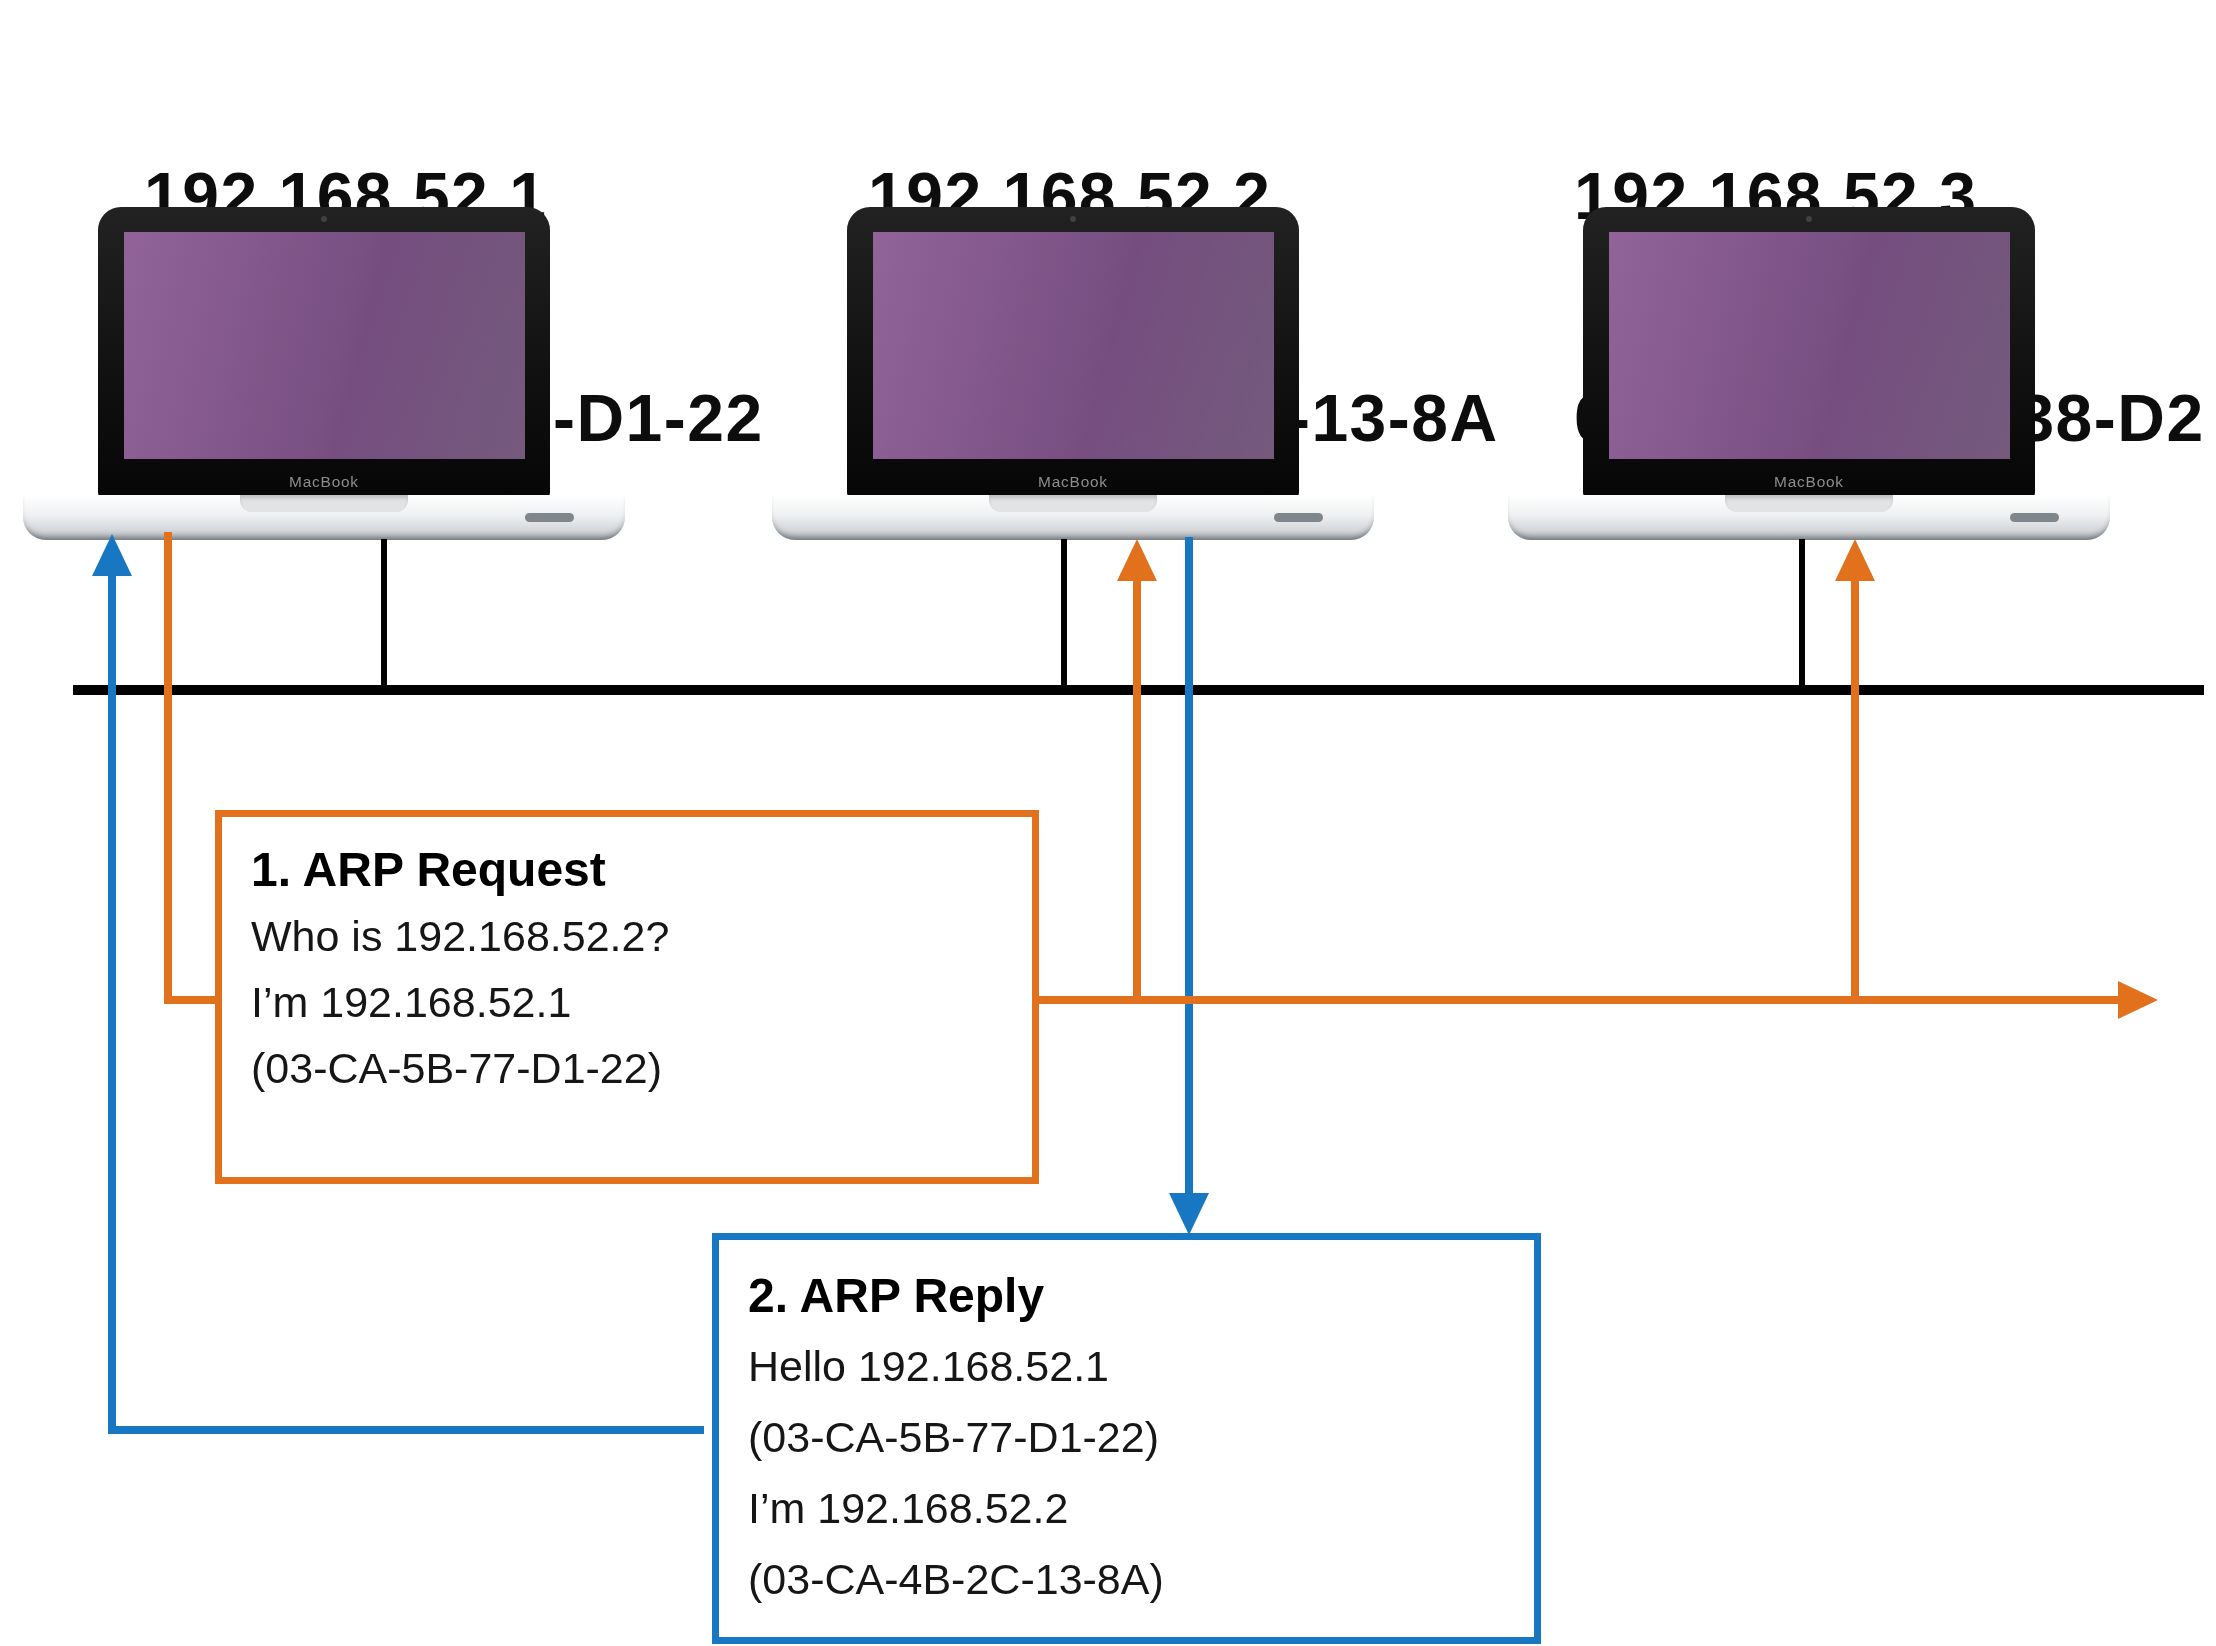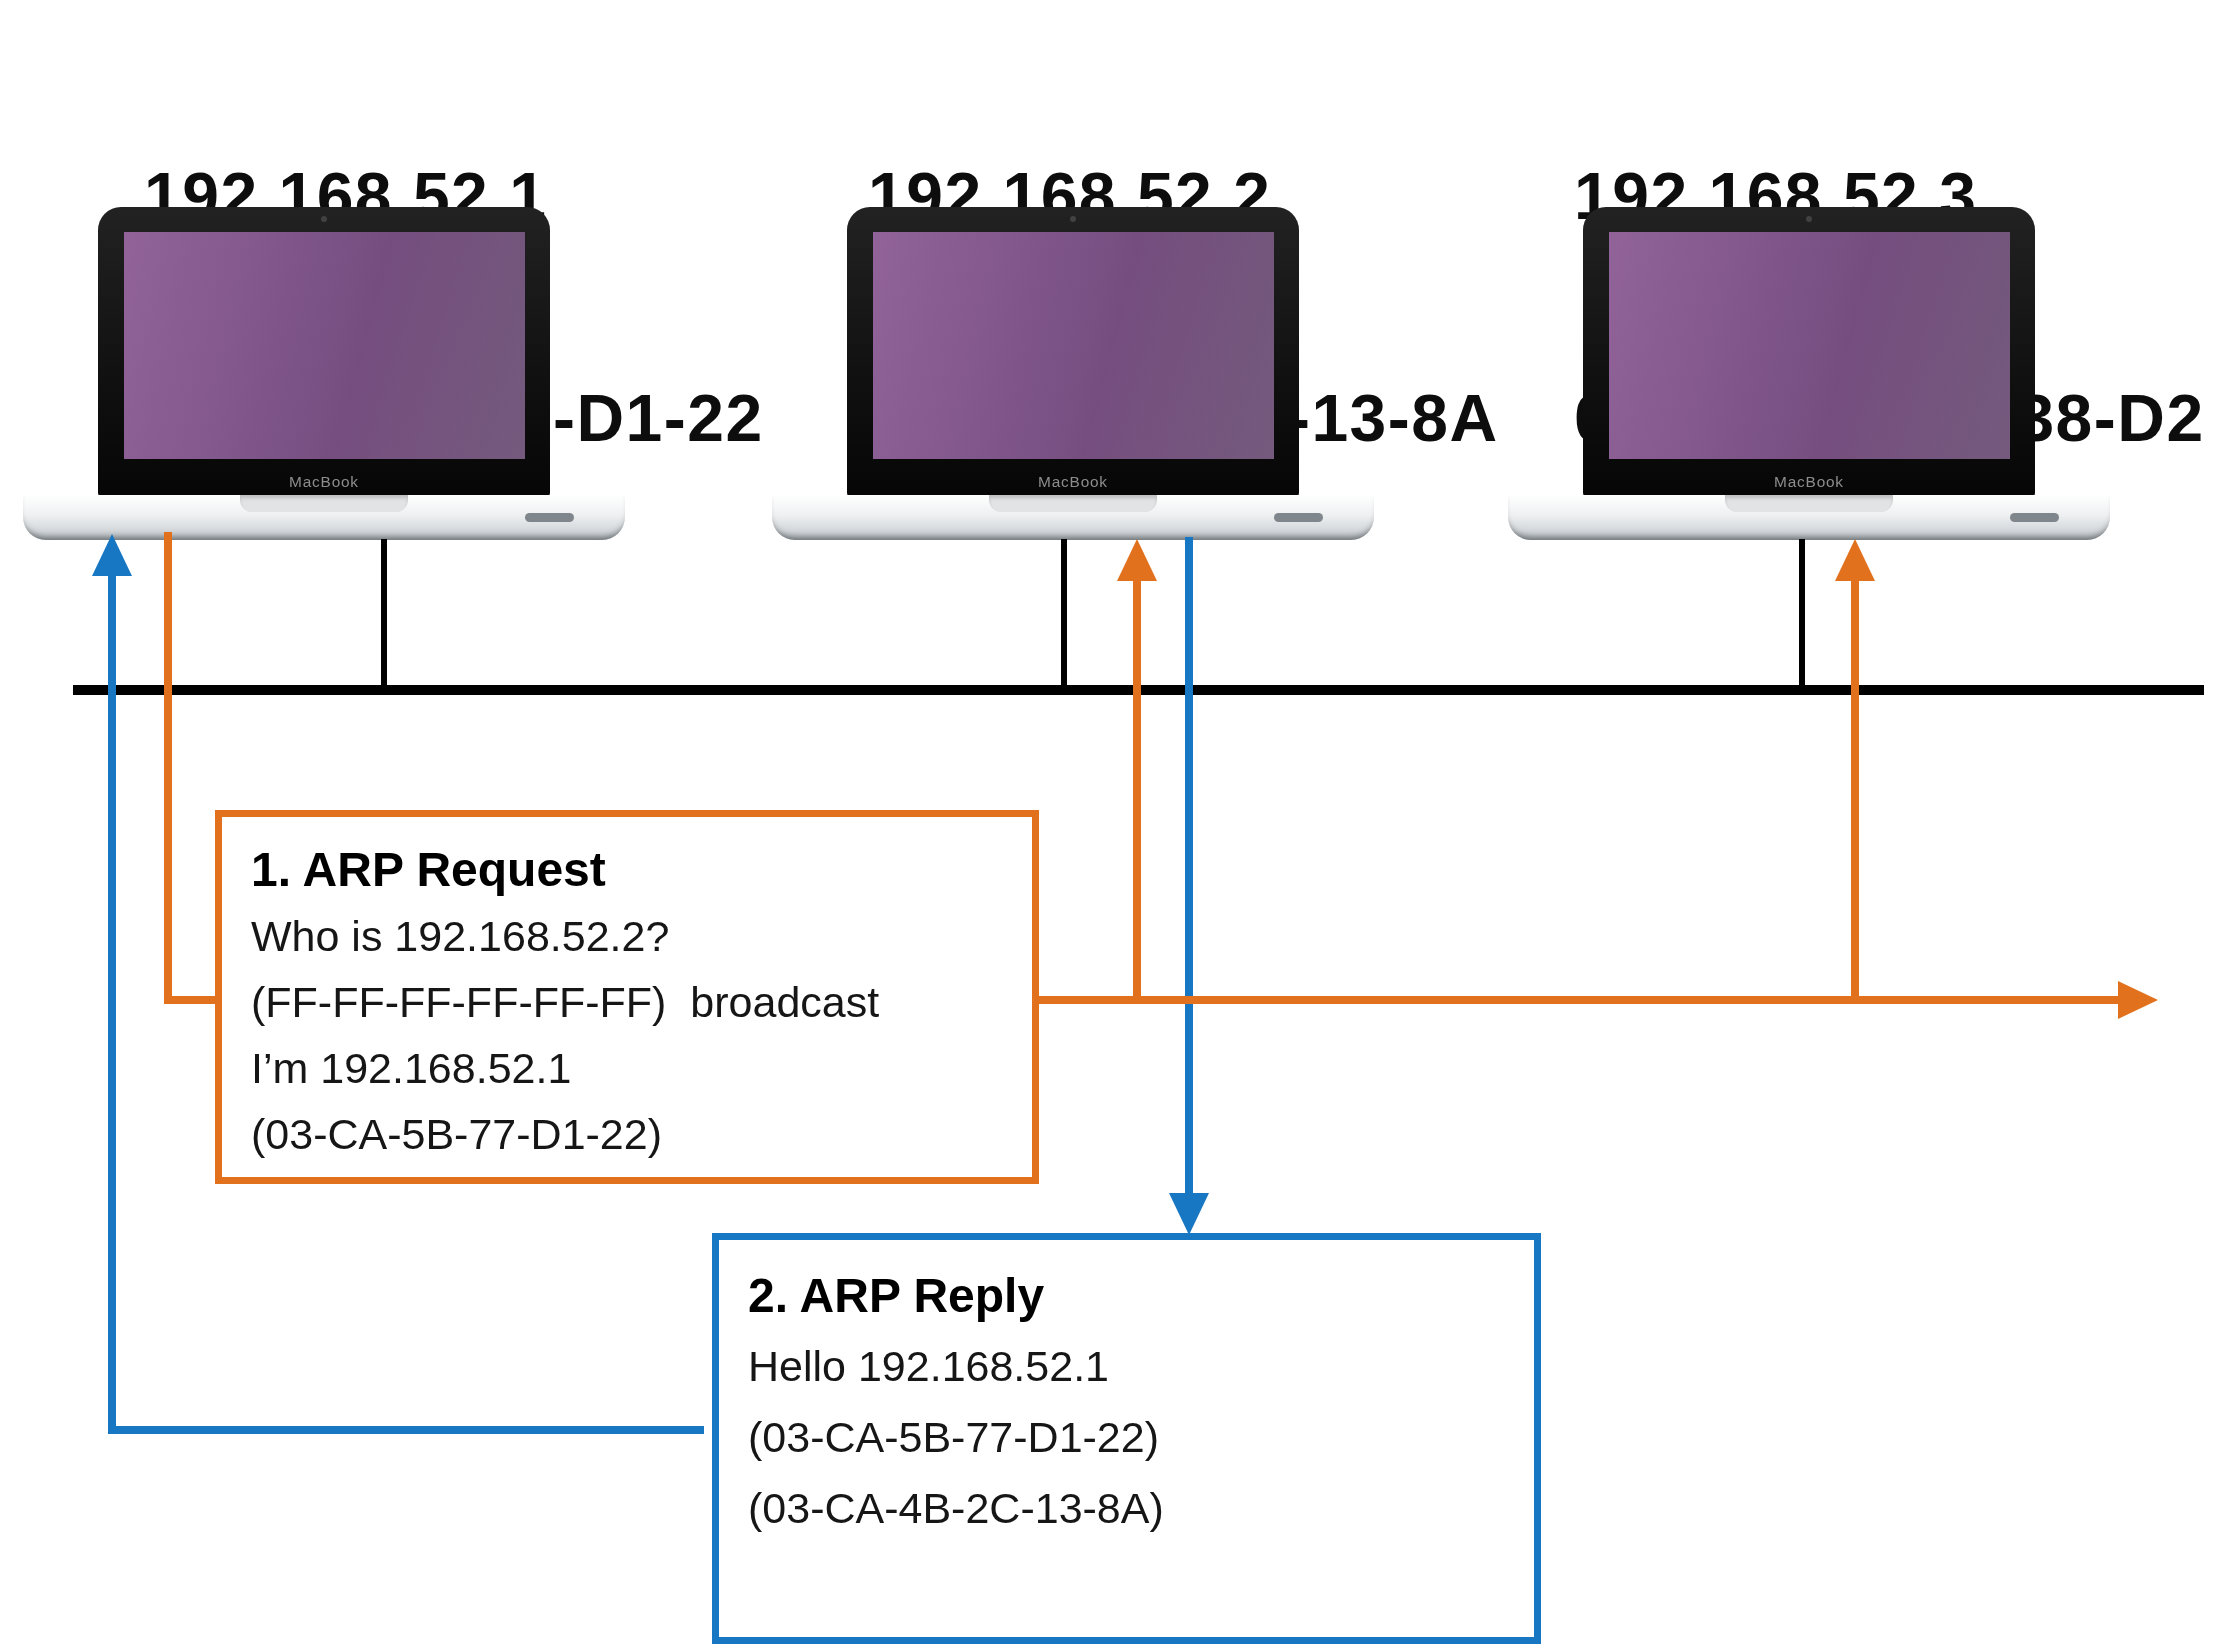--- a/index.html
+++ b/index.html
@@ -211,26 +211,26 @@
   <div class="o-line" id="req-bcast-h"></div>
   <div class="head head-right-orange" id="req-bcast-head"></div>
   <div class="o-line" id="req-branch2-v"></div>
   <div class="head head-up-orange" id="req-branch2-head"></div>
   <div class="o-line" id="req-branch3-v"></div>
   <div class="head head-up-orange" id="req-branch3-head"></div>
 
   <div class="note-box" id="request-box">
     <div class="box-title">1. ARP Request</div>
     <div class="box-line">Who is 192.168.52.2?</div>
-    <div class="box-line">(FF-FF-FF-FF-FF-FF)  broadcast</div>
     <div class="box-line">I’m 192.168.52.1</div>
     <div class="box-line">(03-CA-5B-77-D1-22)</div>
   </div>
 
   <div class="note-box" id="reply-box">
     <div class="box-title">2. ARP Reply</div>
     <div class="box-line">Hello 192.168.52.1</div>
     <div class="box-line">(03-CA-5B-77-D1-22)</div>
+    <div class="box-line">I’m 192.168.52.2</div>
     <div class="box-line">(03-CA-4B-2C-13-8A)</div>
   </div>
 
 </div>
 
 
 </body></html>

